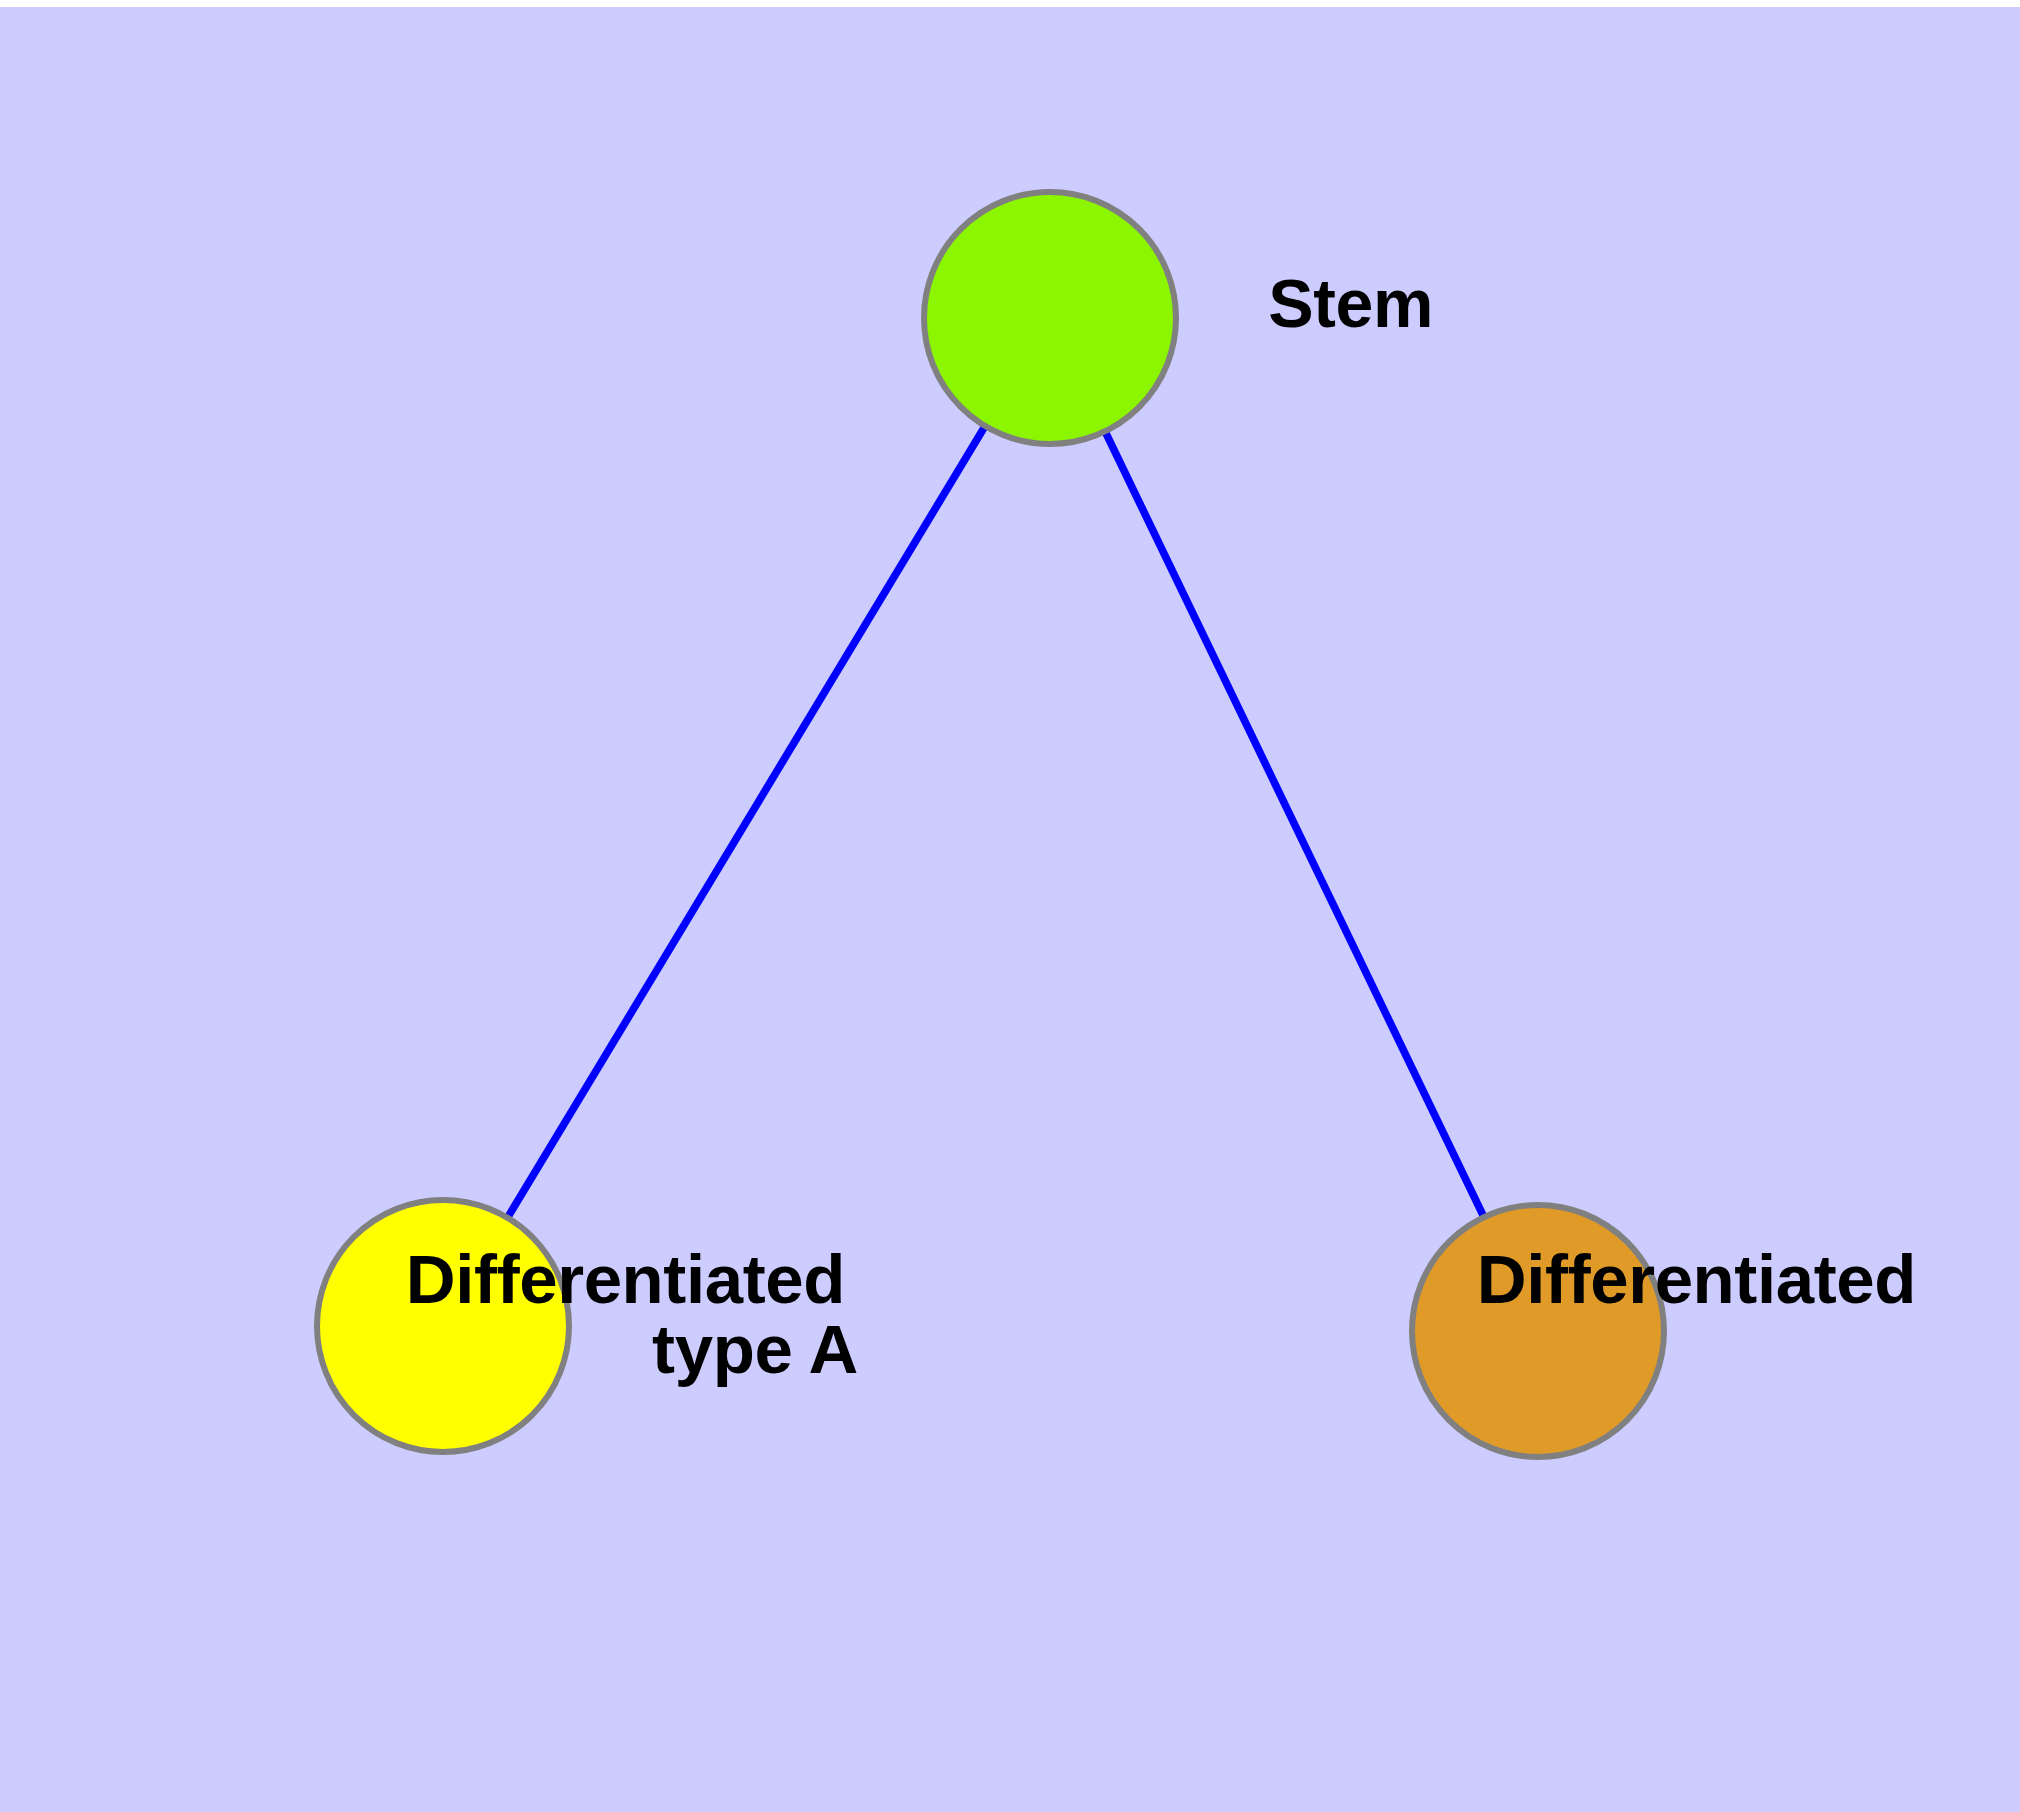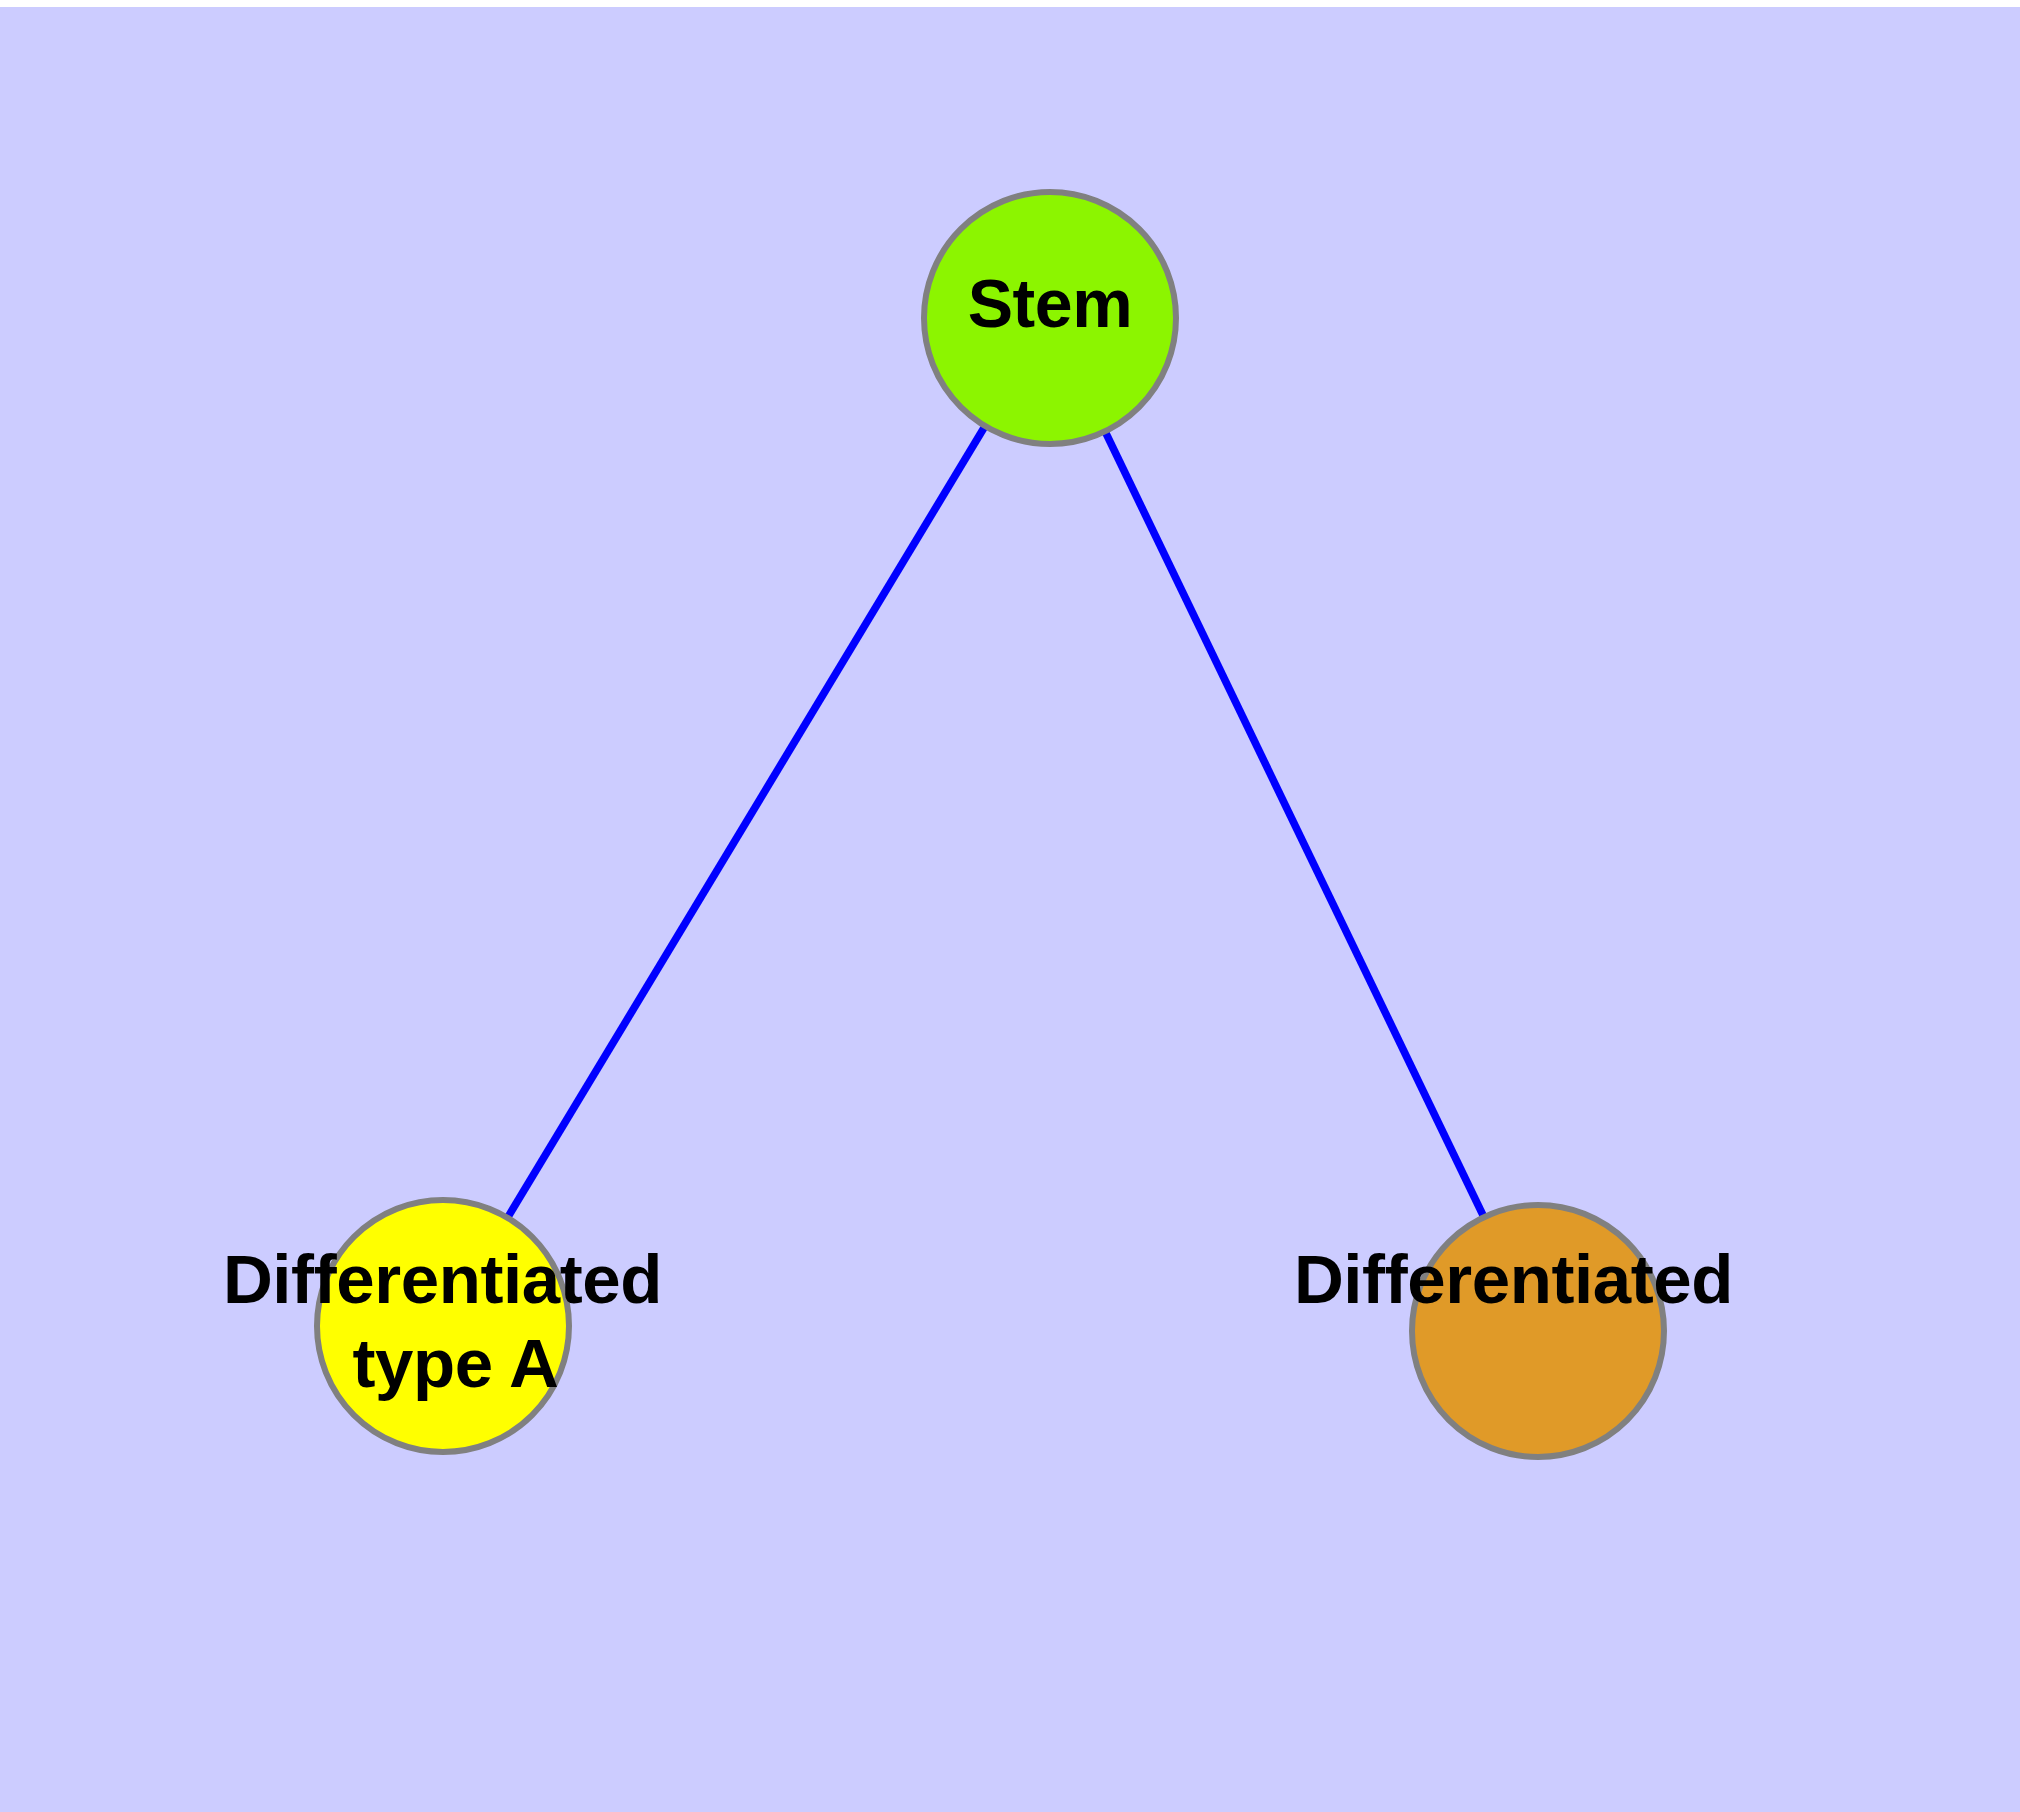--- a/index.html
+++ b/index.html
@@ -34,21 +34,21 @@
   .node-circle {
     position: absolute;
     border-radius: 50%;
     box-sizing: border-box;
     border: 6px solid #808080;
   }
   .node-label {
     position: absolute;
     color: #000000;
     font-weight: bold;
-    text-align: center;
+    text-align: right;
     white-space: nowrap;
     line-height: 1.06;
     letter-spacing: -0.4px;
   }
 </style>
 </head>
 <body>
 
 <div id="canvas">
 
@@ -60,21 +60,21 @@
   </svg>
 
   <div class="node-group" style="left:921px; top:189px; width:258px; height:258px;">
     <div class="node-circle" style="left:0; top:0; width:258px; height:258px; background:#8cf500;"></div>
     <div class="node-label" style="left:-254px; top:78px; width:766px; font-size:68px;">Stem</div>
   </div>
 
   <div class="node-group" style="left:314px; top:1197px; width:258px; height:258px;">
     <div class="node-circle" style="left:0; top:0; width:258px; height:258px; background:#ffff00;"></div>
     <div class="node-label" style="left:-274px; top:46px; width:805px; font-size:69px;">Differentiated</div>
-    <div class="node-label" style="left:-261px; top:130px; width:805px; font-size:69px;">type A</div>
+    <div class="node-label" style="left:-261px; top:116px; width:805px; font-size:69px;">type A</div>
   </div>
 
   <div class="node-group" style="left:1409px; top:1202px; width:258px; height:258px;">
     <div class="node-circle" style="left:0; top:0; width:258px; height:258px; background:#e09a28;"></div>
     <div class="node-label" style="left:-298px; top:41px; width:805px; font-size:69px;">Differentiated</div>
   </div>
 
 </div>
 
 

